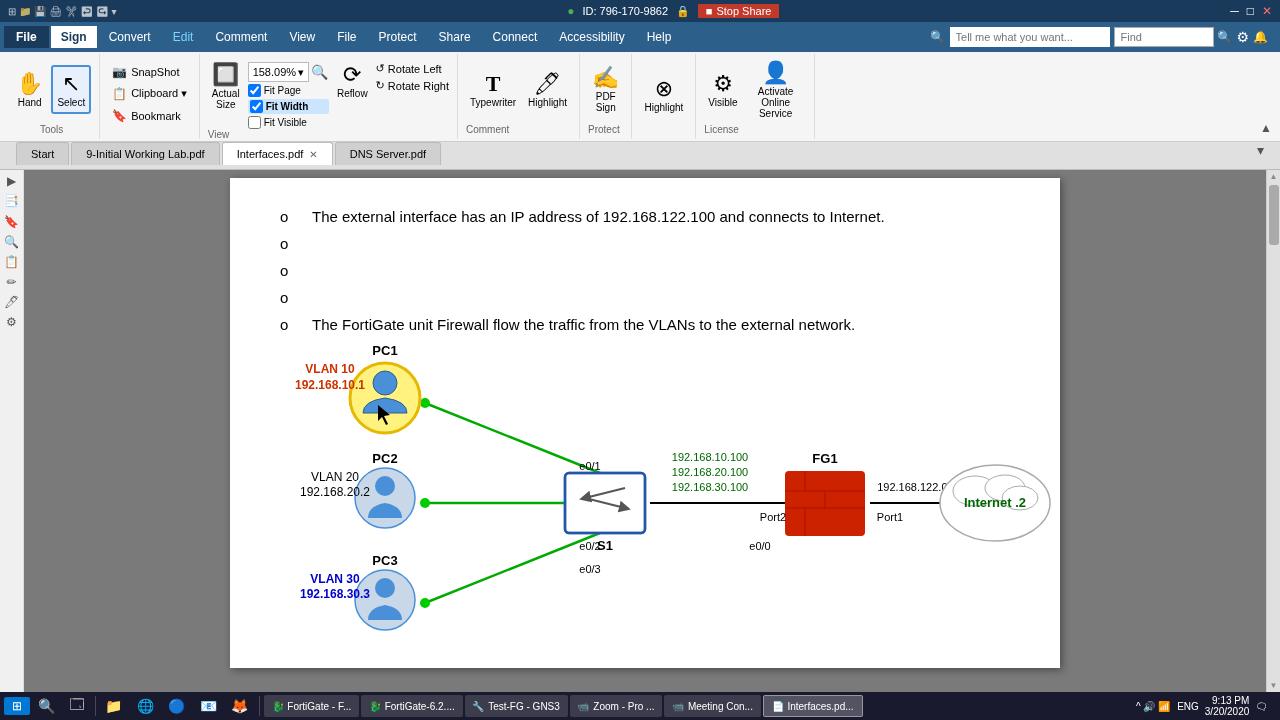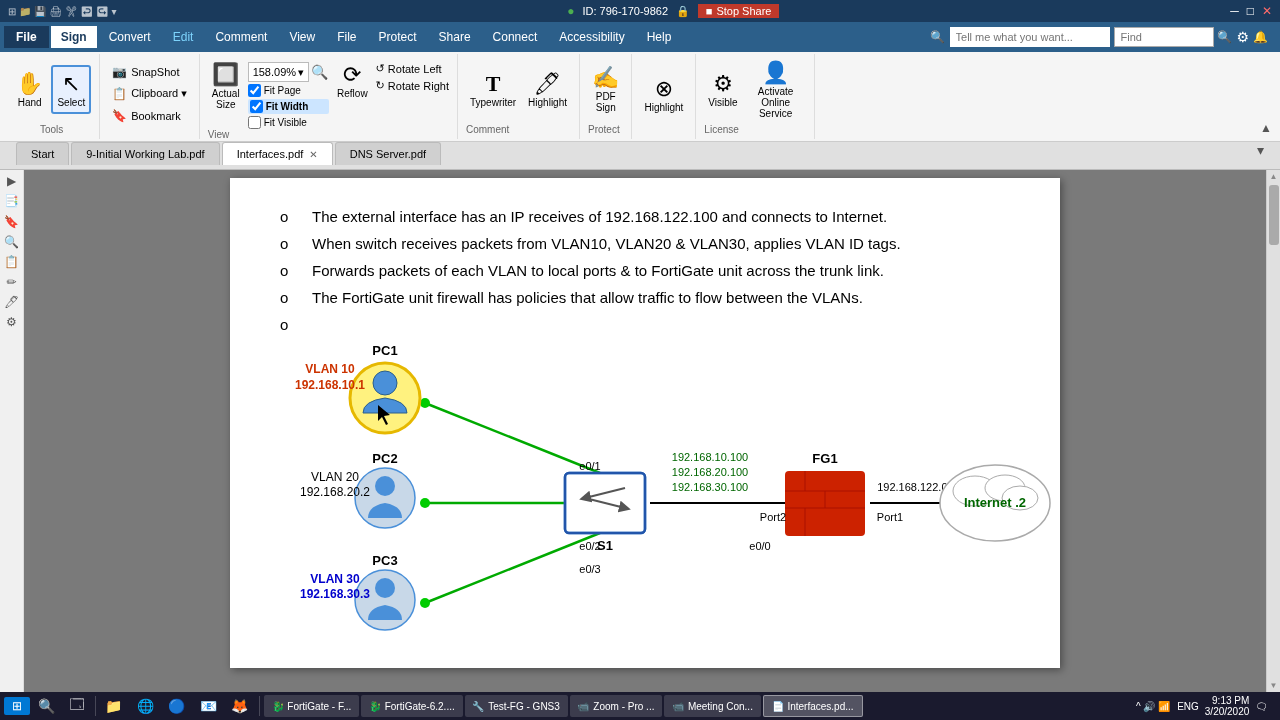--- a/index.html
+++ b/index.html
@@ -207,36 +207,34 @@
     <span style="font-size:12px; color:#555; cursor:pointer;">⚙</span>
   </div>
 
   <div style="flex:1; background:#7a7a7a; overflow:hidden; display:flex; justify-content:center; position:relative;">
 
     <div style="background:white; margin:8px auto; padding:30px 50px; width:830px; height:490px; position:relative; box-shadow:2px 2px 8px rgba(0,0,0,0.4); overflow:hidden;">
 
       <div style="margin-bottom:8px;">
         <div style="display:flex; align-items:flex-start; margin-bottom:10px;">
           <span style="margin-right:12px; font-size:15px; min-width:20px;">o</span>
-          <span style="font-size:15px;">The external interface has an IP receives of 192.168.122.100 and connects to Internet.</span>
+          <span style="font-size:15px;">The external interface has an IP address of 192.168.122.100 and connects to Internet.</span>
         </div>
         <div style="display:flex; align-items:flex-start; margin-bottom:10px;">
           <span style="margin-right:12px; font-size:15px; min-width:20px;">o</span>
-          <span style="font-size:15px;">When switch receives packets from VLAN10, VLAN20 &amp; VLAN30, applies VLAN ID tags.</span>
         </div>
         <div style="display:flex; align-items:flex-start; margin-bottom:10px;">
           <span style="margin-right:12px; font-size:15px; min-width:20px;">o</span>
-          <span style="font-size:15px;">Forwards packets of each VLAN to local ports &amp; to FortiGate unit across the trunk link.</span>
         </div>
         <div style="display:flex; align-items:flex-start; margin-bottom:10px;">
           <span style="margin-right:12px; font-size:15px; min-width:20px;">o</span>
-          <span style="font-size:15px;">The FortiGate unit firewall has policies that allow traffic to flow between the VLANs.</span>
         </div>
         <div style="display:flex; align-items:flex-start; margin-bottom:10px;">
           <span style="margin-right:12px; font-size:15px; min-width:20px;">o</span>
+          <span style="font-size:15px;">The FortiGate unit Firewall flow the traffic from the VLANs to the external network.</span>
         </div>
       </div>
 
       <div style="position:relative; height:310px;">
         <svg width="830" height="310" style="position:absolute; top:0; left:-50px;">
 
           <line x1="195" y1="60" x2="370" y2="130" stroke="#00aa00" stroke-width="2.5"></line>
 
           <line x1="195" y1="160" x2="340" y2="160" stroke="#00aa00" stroke-width="2.5"></line>
 

